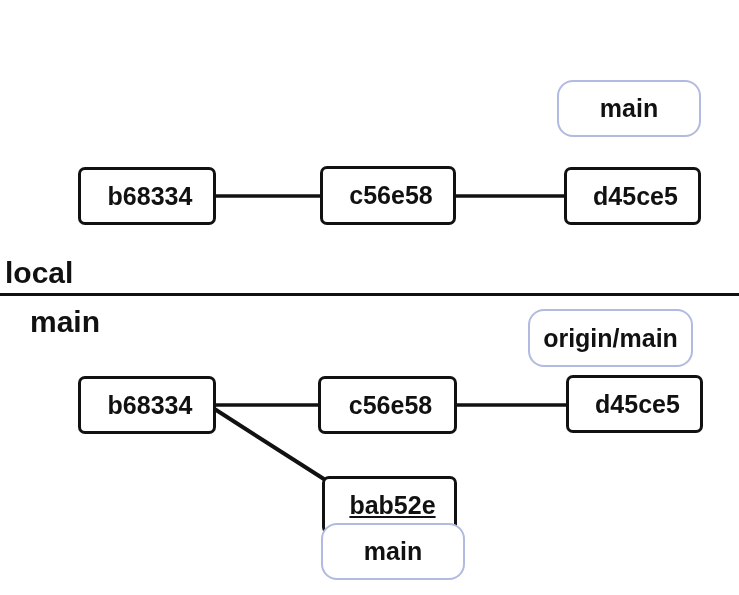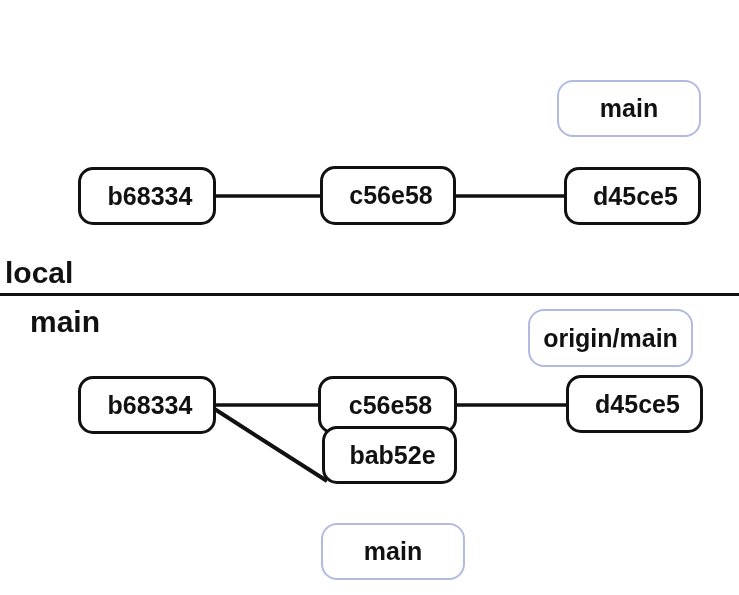--- a/index.html
+++ b/index.html
@@ -32,21 +32,21 @@
     align-items: center;
     justify-content: center;
     background: #ffffff;
     color: var(--text);
     font-weight: bold;
     font-size: 25px;
     letter-spacing: 0px;
   }
   .commit {
     border: 3.5px solid var(--commit-border);
-    border-radius: 15px;
+    border-radius: 7px;
     padding-left: 6px;
   }
   .branch {
     border: 2.5px solid var(--branch-label-border);
     border-radius: 16px;
   }
   .section-label {
     position: absolute;
     color: var(--text);
     font-weight: bold;
@@ -67,21 +67,21 @@
   .r-commit-1    { left: 78px;  top: 167px; width: 138px; height: 58px; }
   .r-commit-2    { left: 320px; top: 166px; width: 136px; height: 59px; }
   .r-commit-3    { left: 564px; top: 167px; width: 137px; height: 58px; }
   .remote-label  { left: 5px;   top: 256px; }
   .local-label   { left: 30px;  top: 305px; }
   
   .l-branch-origin { left: 528px; top: 309px; width: 165px; height: 58px; }
   .l-commit-1      { left: 78px;  top: 376px; width: 138px; height: 58px; }
   .l-commit-2      { left: 318px; top: 376px; width: 139px; height: 58px; }
   .l-commit-3      { left: 566px; top: 375px; width: 137px; height: 58px; }
-  .l-commit-4      { left: 322px; top: 426px; width: 135px; height: 58px; }
+  .l-commit-4      { left: 322px; top: 476px; width: 135px; height: 58px; text-decoration: underline; }
   .l-branch-main   { left: 321px; top: 523px; width: 144px; height: 57px; }
 </style>
 </head>
 <body>
 
 <div class="canvas">
 
   <svg class="wires" viewBox="0 0 739 595" xmlns="http://www.w3.org/2000/svg">
 
     <line x1="147" y1="196" x2="632" y2="196" stroke="#111111" stroke-width="3.5"></line>

